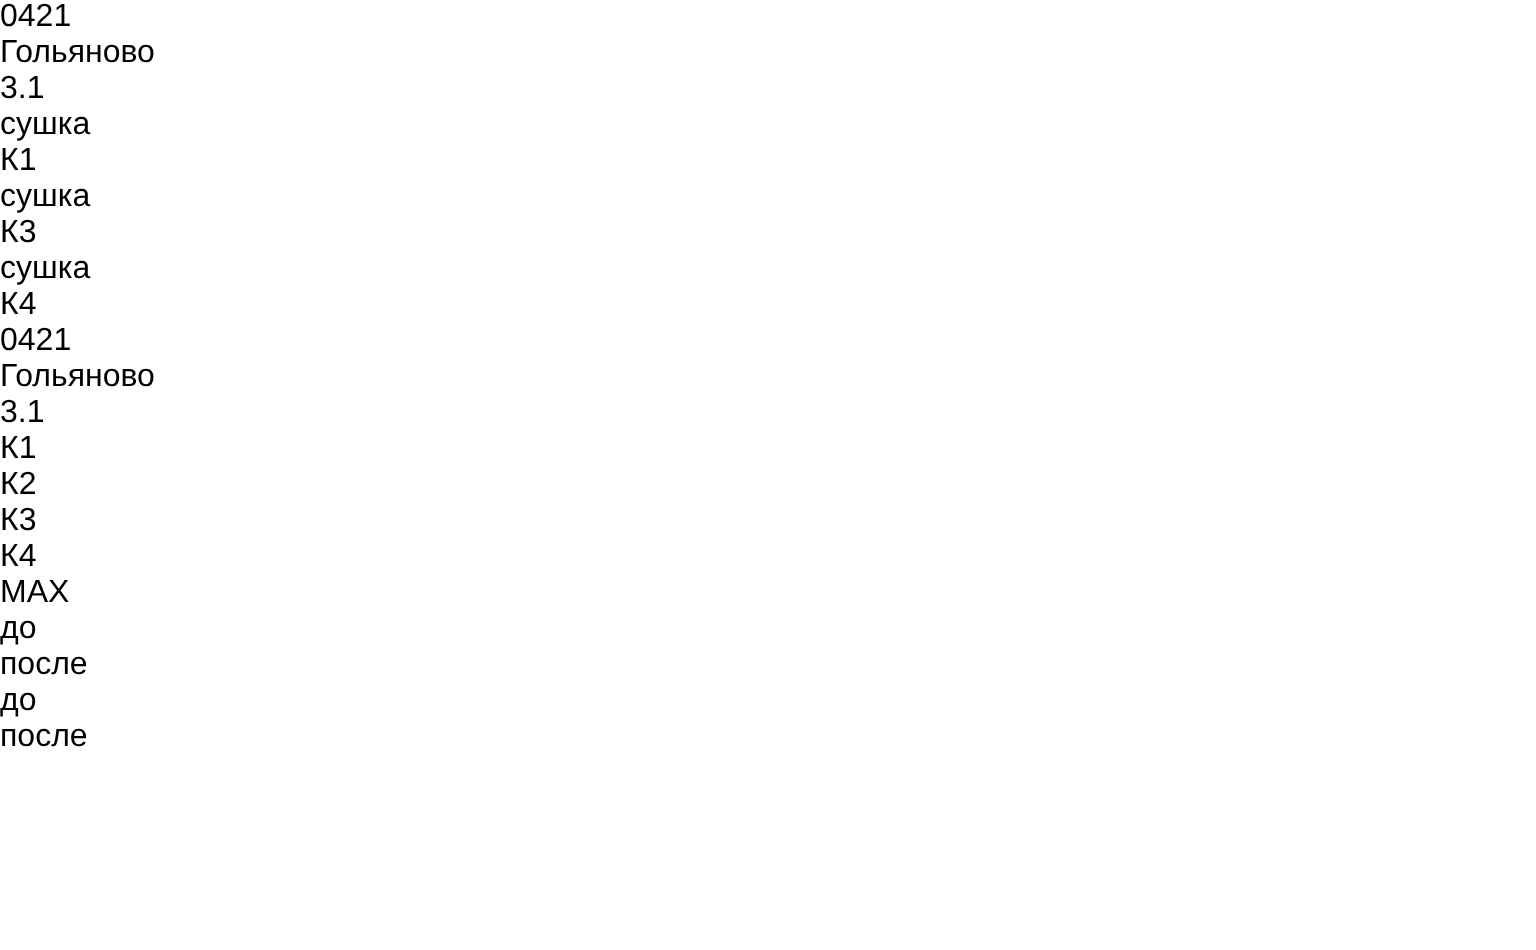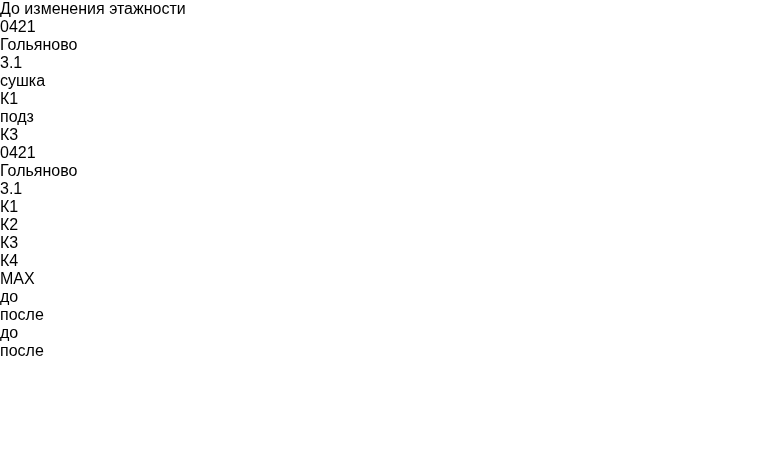--- a/index.html
+++ b/index.html
@@ -52,28 +52,25 @@
 </style>
 </head>
 <body>
 
 <div class="gridbg"></div>
 <div class="vline" style="left:712px"></div>
 <div class="vline" style="left:758px"></div>
 <div class="colmarks"></div>
 
 <div id="sheet">
-  <div class="row r-note">
-    <div class="c bl note" style="width:302px">До изменения этажности</div>
-    <div class="m" style="width:464px"></div>
-  </div>
   <div class="row r-hdr">
     <div class="c bl hdr-title u-line" style="width:104px">0421 Гольяново 3.1</div>
     <div class="c hdr-g" style="width:44px">сушка К1</div>
-    <div class="c hdr-g" style="width:44px">подз К3</div>
+    <div class="c hdr-g" style="width:44px">сушка К3</div>
+    <div class="c hdr-g" style="width:44px">сушка К4</div>
     <div class="c" style="width:22px"></div>
     <div class="m" style="width:82px"></div>
     <div class="c bl hdr-title" style="width:100px">0421 Гольяново 3.1</div>
     <div class="c hdr-g" style="width:36px">К1</div>
     <div class="c hdr-g" style="width:36px">К2</div>
     <div class="c hdr-g" style="width:36px">К3</div>
     <div class="c hdr-g" style="width:36px">К4</div>
     <div class="c" style="width:26px"></div>
     <div class="m maxwrap" style="width:112px">
       <div class="maxbox">MAX</div>

